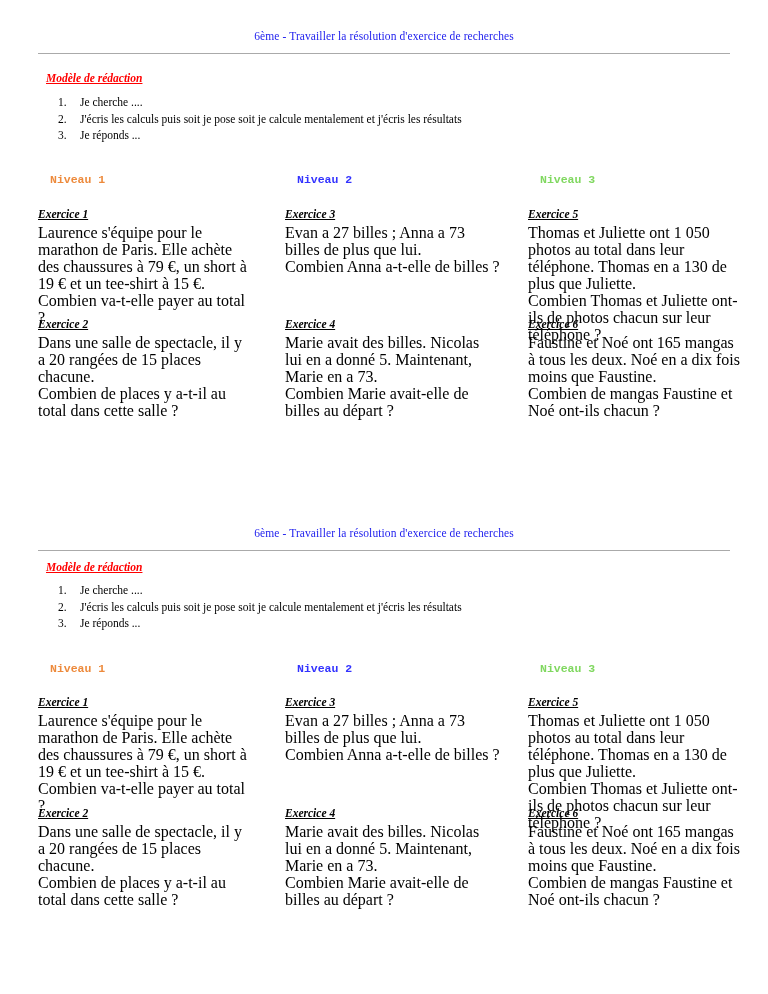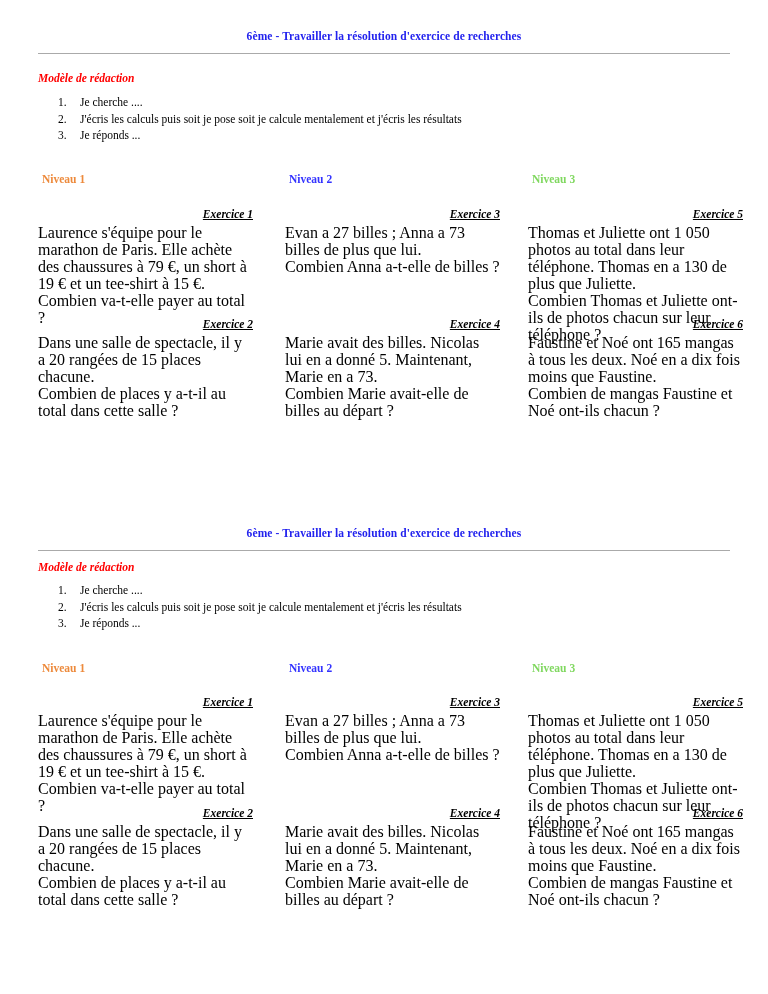--- a/index.html
+++ b/index.html
@@ -16,37 +16,38 @@
     position: relative;
   }
   .page {
     position: relative;
     width: 768px;
     height: 497px;
     box-sizing: border-box;
   }
   .doc-title {
     text-align: center;
-    font-weight: bold;
+    font-weight: normal;
     font-size: 11.5px;
     color: #2222EE;
     padding-top: 30px;
     letter-spacing: 0.1px;
   }
   .header-rule {
     margin: 11px 38px 0 38px;
     height: 1px;
     background: #AAAAAA;
     border: 0;
   }
   .model-heading {
     position: absolute;
-    left: 38px;
+    left: 46px;
     font-weight: bold;
     font-style: italic;
+    text-decoration: underline;
     color: #FF0000;
     font-size: 11.5px;
   }
   .steps {
     position: absolute;
     left: 38px;
     right: 38px;
     font-size: 11.5px;
   }
   .step-row {
@@ -58,23 +59,24 @@
     width: 42px;
     padding-left: 20px;
     box-sizing: border-box;
     flex: 0 0 auto;
   }
   .step-text {
     flex: 1 1 auto;
   }
   .levels {
     position: absolute;
-    left: 4px;
+    left: 12px;
     right: 0;
     height: 18px;
+    font-family: Liberation Mono, monospace;
   }
   .level-label {
     position: absolute;
     font-weight: bold;
     font-size: 11.5px;
     white-space: nowrap;
   }
   .columns {
     position: absolute;
     left: 0;
@@ -89,21 +91,20 @@
     position: absolute;
     width: 215px;
   }
   .ex-title {
     font-weight: bold;
     font-style: italic;
     text-decoration: underline;
     font-size: 11.5px;
     line-height: 17px;
     margin-bottom: 1px;
-    text-align: right;
   }
   .ex-body {
     font-size: 16px;
     line-height: 17px;
     white-space: pre-line;
   }
 </style>
 </head>
 <body>
 

